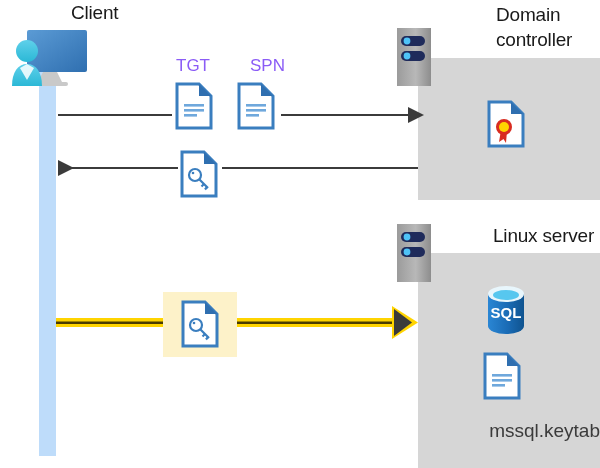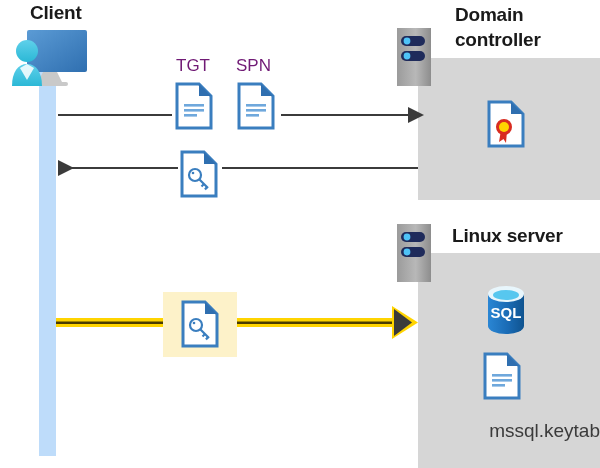--- a/index.html
+++ b/index.html
@@ -14,23 +14,24 @@
     position: relative;
     width: 600px;
     height: 468px;
     background: #ffffff;
     overflow: hidden;
   }
   .abs { position: absolute; }
 
   
   .title {
-    font-weight: bold;
+    font-weight: normal;
     color: #1a1a1a;
     letter-spacing: -0.2px;
+    margin-left: 41px;
   }
   #client-title {
     left: 30px; top: 2px;
     font-size: 19px;
   }
   #dc-title {
     left: 455px; top: 2px;
     font-size: 19px;
     line-height: 25px;
     width: 140px;
@@ -64,24 +65,24 @@
   .doc-icon { width: 38px; height: 48px; }
   #tgt-doc  { left: 175px; top: 82px; }
   #spn-doc  { left: 237px; top: 82px; }
   #key-doc  { left: 180px; top: 150px; }
   #key-doc-2{ left: 181px; top: 300px; }
   #keytab-doc { left: 483px; top: 352px; }
   #cert-doc { left: 487px; top: 100px; }
 
   .doc-label {
     font-size: 17px;
-    color: #701a75;
+    color: #8b5cf6;
   }
   #tgt-label { left: 176px; top: 56px; }
-  #spn-label { left: 236px; top: 56px; }
+  #spn-label { left: 250px; top: 56px; }
 
   
   #key-highlight {
     left: 163px; top: 292px;
     width: 74px; height: 65px;
     background: #fdf2c9;
   }
 
   
   #sql-icon { left: 481px; top: 284px; width: 50px; height: 52px; }

